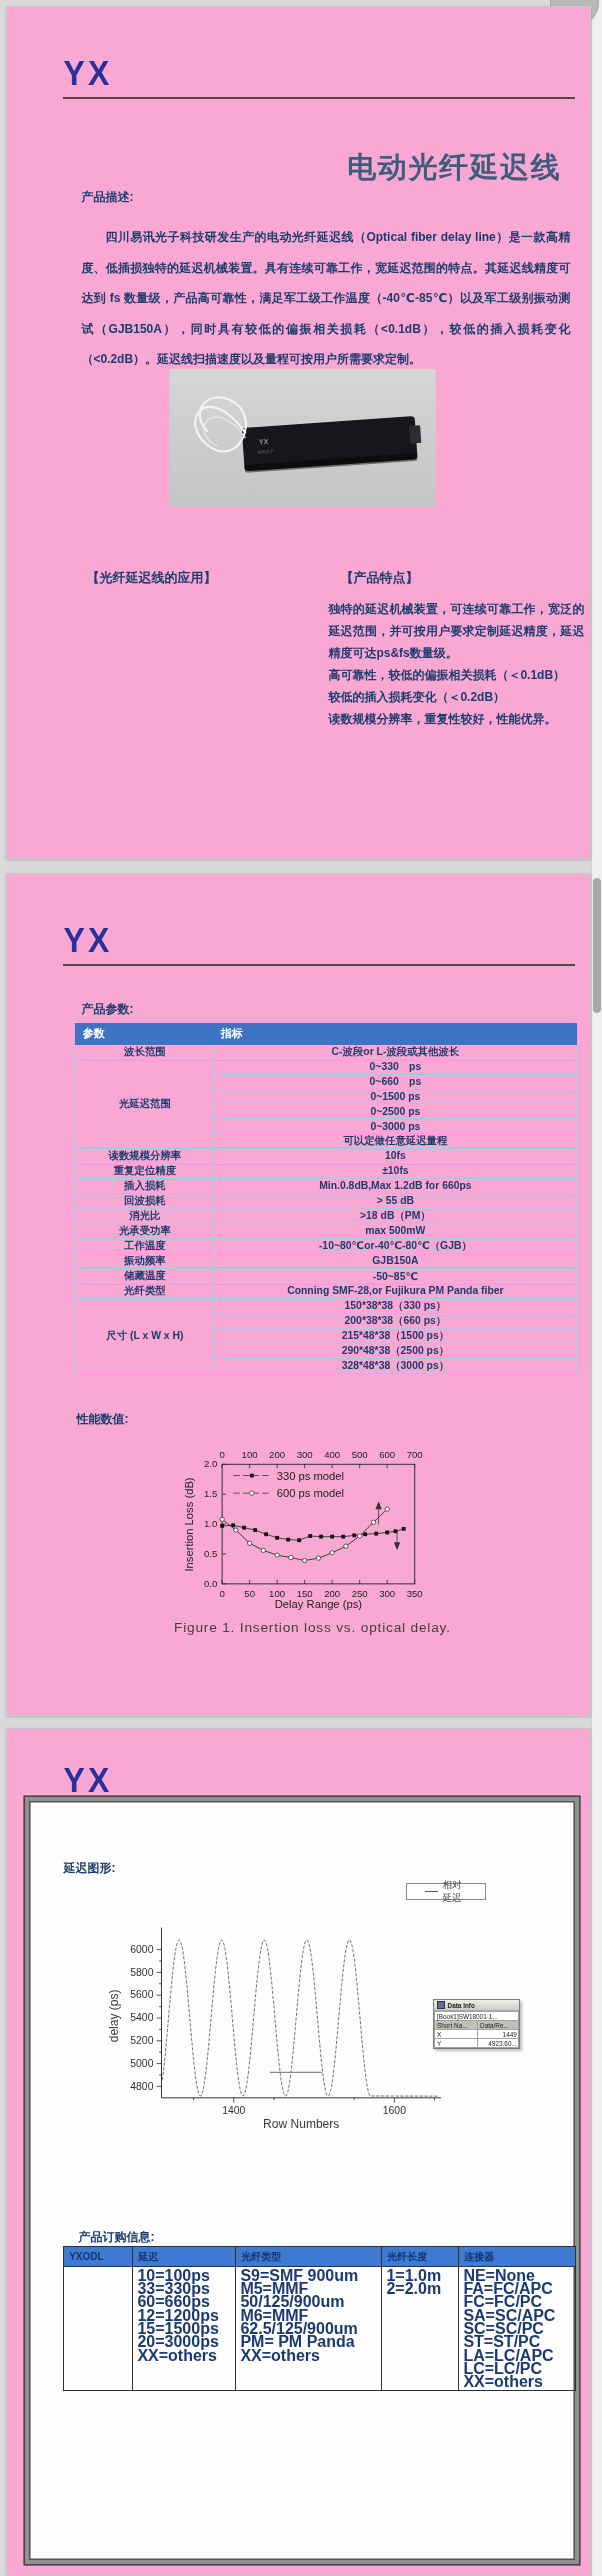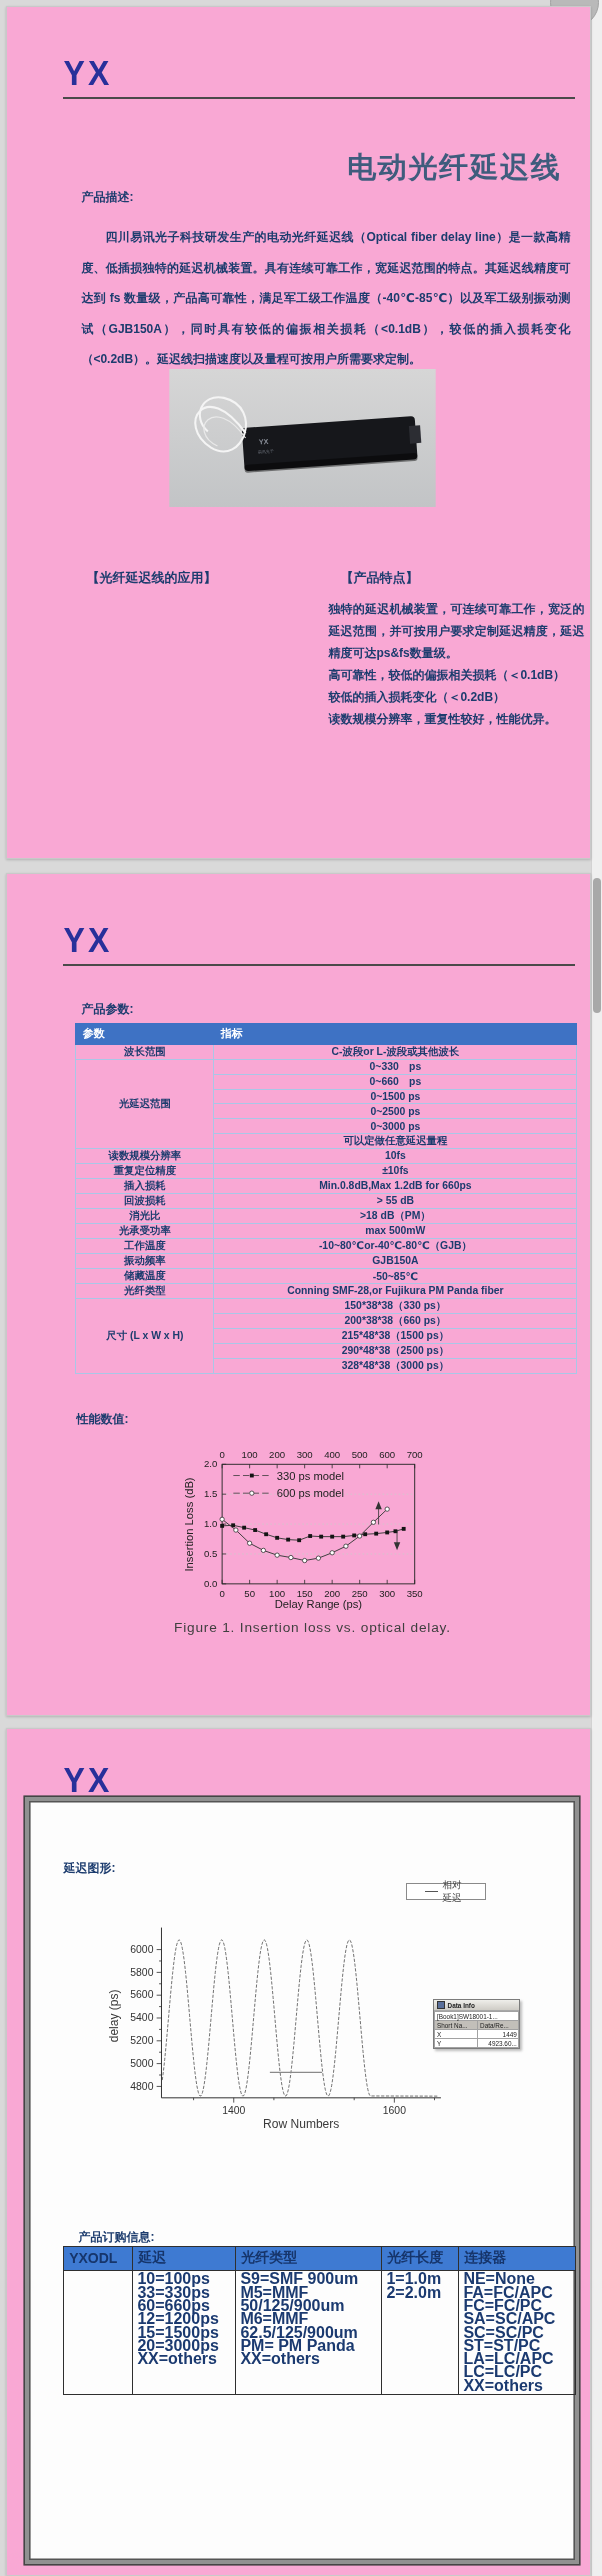--- a/index.html
+++ b/index.html
@@ -61,21 +61,21 @@
   .datainfo .ttl{height:10.4px;display:flex;align-items:center;gap:2.4px;padding:0 2.4px;
     background:linear-gradient(#efeeea,#cfccc6);border-bottom:0.8px solid #a8a8a8;font-weight:bold;}
   .datainfo .ticon{width:6.4px;height:5.6px;background:#5a6f9a;display:inline-block;border:0.8px solid #333;}
   .datainfo table{width:100%;border-collapse:collapse;background:#fff;}
   .datainfo td{border:0.8px solid #a2a2a2;padding:0 1.6px;height:8px;font-size:6.4px;}
   .datainfo .hd{background:#c2bfb9;}
   .datainfo .num{text-align:right;}
 
   table.otable{position:absolute;left:56px;top:517px;width:513px;border-collapse:collapse;
     table-layout:fixed;}
-  table.otable th{background:#3e7ad2;color:#16356b;font-size:14px;font-weight:bold;text-align:left;
+  table.otable th{background:#3e7ad2;color:#16356b;font-size:10px;font-weight:bold;text-align:left;
     padding:2.4px 4.8px;border:1.2px solid #2f2f2f;height:14.5px;}
   table.otable td{border:1.2px solid #2f2f2f;vertical-align:top;font-size:16px;font-weight:bold;
     color:#1b3a70;line-height:13.3px;padding:1.6px 4px;height:104px;}
 
   .scroll-track{position:absolute;right:0;top:0;width:11.2px;height:2576px;background:#efefef;
     border-left:0.8px solid #d2d2d2;}
   .scroll-thumb{position:absolute;left:1.6px;top:878px;width:8px;height:135px;background:#a8a8a8;
     border-radius:4px;}
   .fab{position:absolute;left:550px;top:-22.5px;width:47px;height:47px;border-radius:50%;
     background:#b9b9b9;border:1.6px solid #a2a2a2;}

